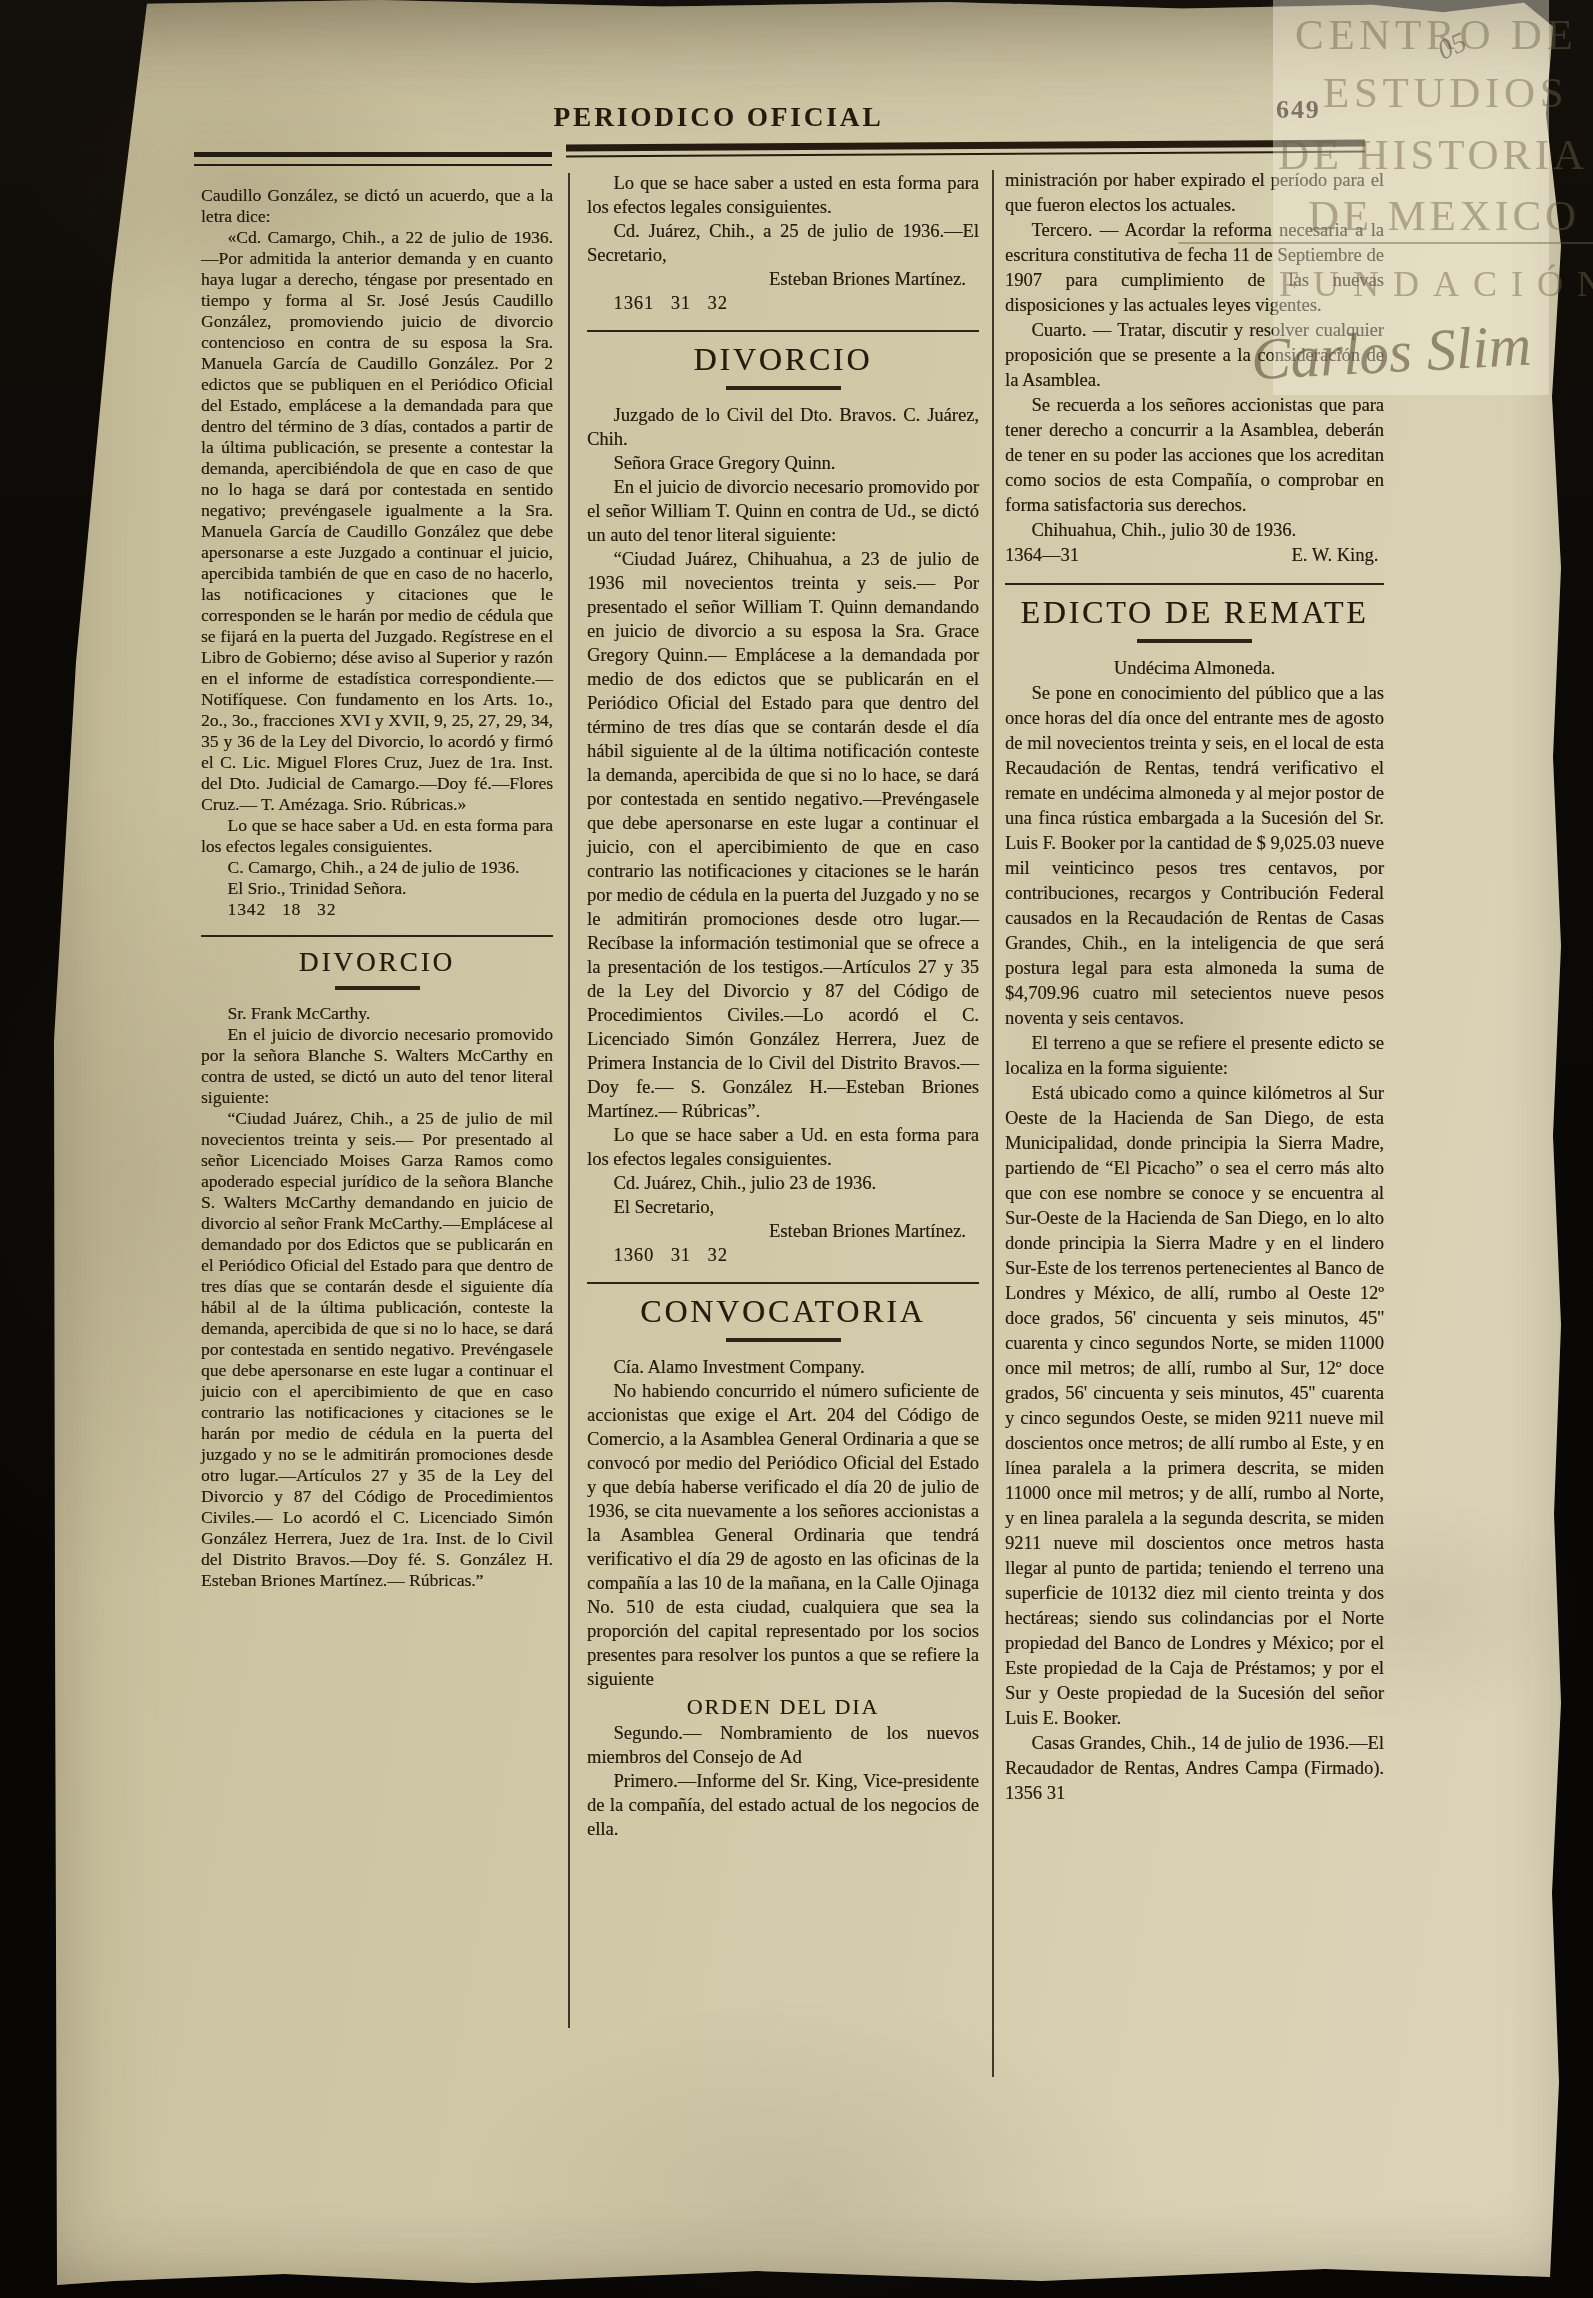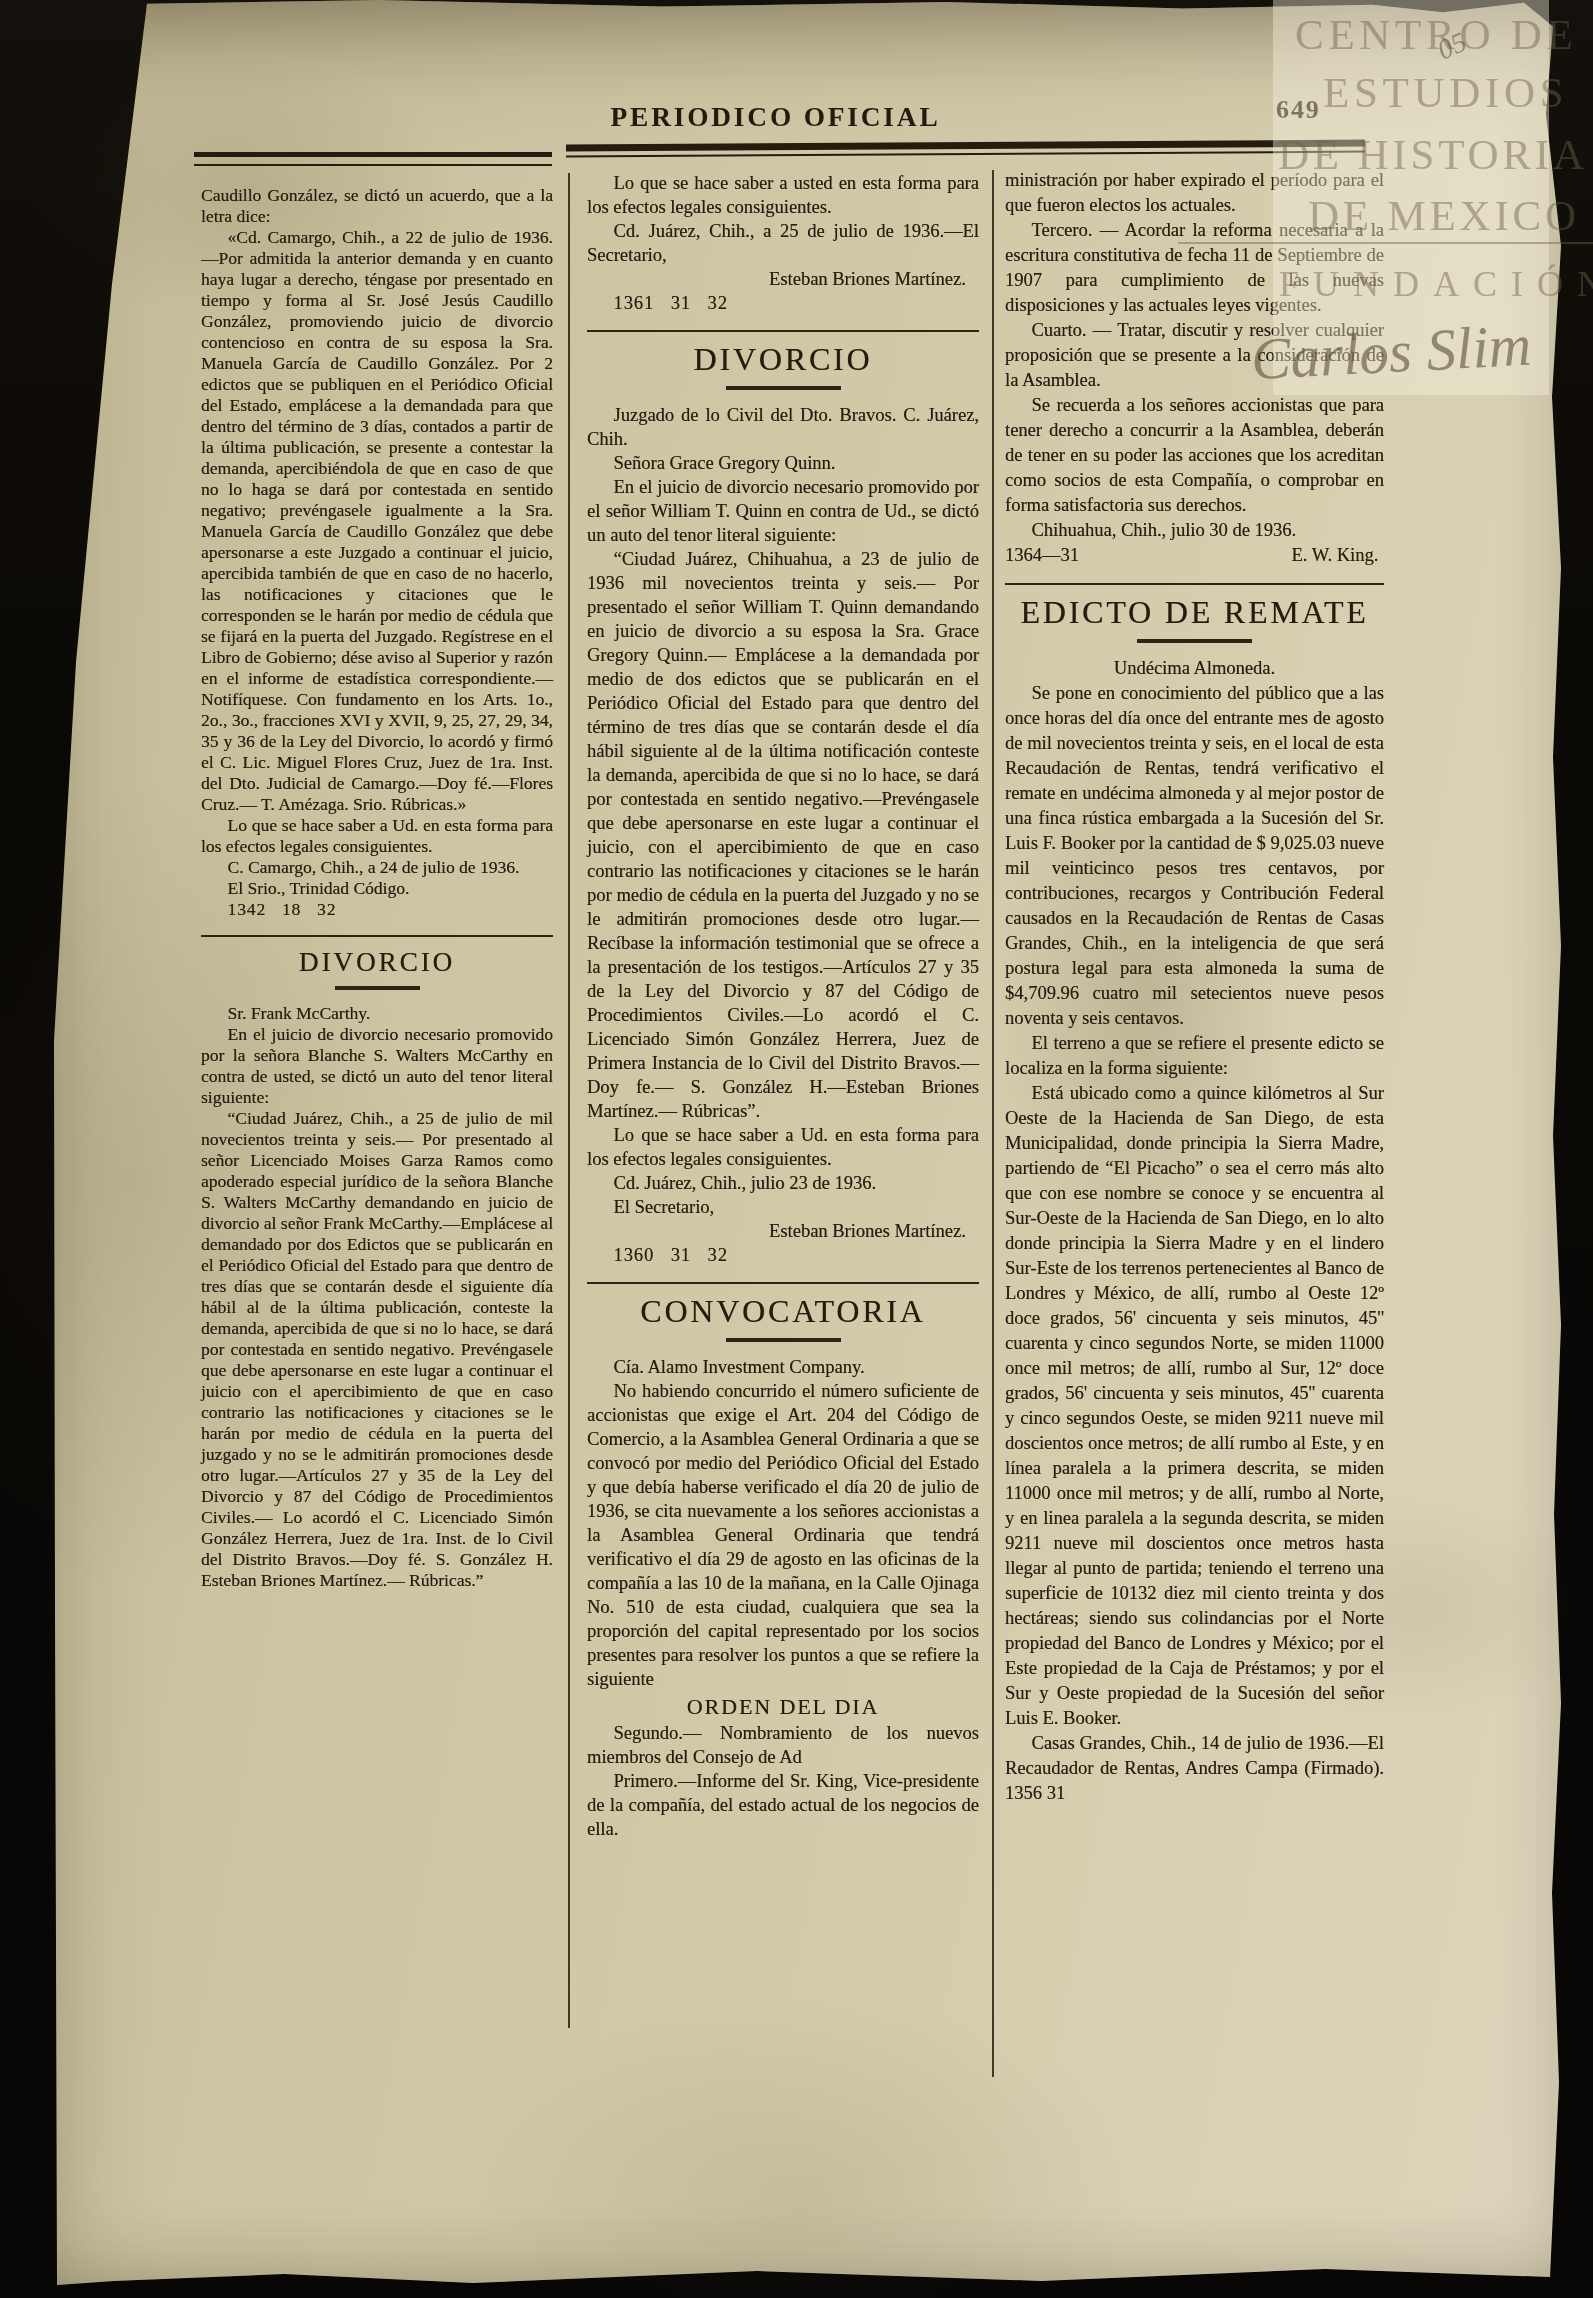--- a/index.html
+++ b/index.html
@@ -17,21 +17,21 @@
   #texture{
     position:absolute;left:0;top:0;width:1594px;height:2299px;pointer-events:none;
     background:
       radial-gradient(208px 416px at 1145px 1003px, rgba(70,55,30,.16), transparent 70%),
       radial-gradient(303px 189px at 246px 189px, rgba(70,55,30,.12), transparent 70%),
       radial-gradient(492px 284px at 804px 2196px, rgba(70,55,30,.10), transparent 70%),
       radial-gradient(397px 587px at 142px 1183px, rgba(60,45,25,.10), transparent 70%),
       radial-gradient(246px 170px at 1420px 1609px, rgba(70,55,30,.08), transparent 70%);
   }
   .chrome{position:absolute;color:#241b0e;}
-  #masthead{left:558px;top:102px;width:435px;text-align:center;font-weight:bold;font-size:27.4px;letter-spacing:2.8px;}
+  #masthead{left:501px;top:102px;width:435px;text-align:center;font-weight:bold;font-size:27.4px;letter-spacing:2.8px;}
   #pagenum{left:1276px;top:95px;font-weight:bold;font-size:26px;letter-spacing:1.9px;}
   .toprule{position:absolute;background:#241c10;}
   .vdiv{position:absolute;width:2.4px;background:rgba(38,30,16,.85);}
   .col{position:absolute;color:#251c0e;text-shadow:0.3px 0 0 rgba(37,28,14,.55);}
   #col-0{left:201px;top:185px;width:352px;font-size:17.5px;line-height:21px;}
   #col-1{left:587px;top:171px;width:392px;font-size:18.5px;line-height:24px;}
   #col-2{left:1005px;top:168px;width:379px;font-size:18.5px;line-height:25px;}
   .pp{margin:0;text-align:justify;}
   .ind{text-indent:26.5px;}
   .sig{text-align:right;padding-right:13.2px;}
@@ -71,21 +71,21 @@
 <div class="toprule" style="left:566px;top:153px;width:799px;height:1.9px;transform:rotate(-0.35deg);"></div>
 
 <div class="vdiv" style="left:568px;top:173px;height:1855px;"></div>
 <div class="vdiv" style="left:992px;top:170px;height:1907px;"></div>
 
 <div class="col" id="col-0">
     <p class="pp">Caudillo González, se dictó un acuerdo, que a la letra dice:</p>
     <p class="pp ind">«Cd. Camargo, Chih., a 22 de julio de 1936.—Por admitida la anterior demanda y en cuanto haya lugar a derecho, téngase por presentado en tiempo y forma al Sr. José Jesús Caudillo González, promoviendo juicio de divorcio contencioso en contra de su esposa la Sra. Manuela García de Caudillo González. Por 2 edictos que se publiquen en el Periódico Oficial del Estado, emplácese a la demandada para que dentro del término de 3 días, contados a partir de la última publicación, se presente a contestar la demanda, apercibiéndola de que en caso de que no lo haga se dará por contestada en sentido negativo; prevéngasele igualmente a la Sra. Manuela García de Caudillo González que debe apersonarse a este Juzgado a continuar el juicio, apercibida también de que en caso de no hacerlo, las notificaciones y citaciones que le corresponden se le harán por medio de cédula que se fijará en la puerta del Juzgado. Regístrese en el Libro de Gobierno; dése aviso al Superior y razón en el informe de estadística correspondiente.— Notifíquese. Con fundamento en los Arts. 1o., 2o., 3o., fracciones XVI y XVII, 9, 25, 27, 29, 34, 35 y 36 de la Ley del Divorcio, lo acordó y firmó el C. Lic. Miguel Flores Cruz, Juez de 1ra. Inst. del Dto. Judicial de Camargo.—Doy fé.—Flores Cruz.— T. Amézaga. Srio. Rúbricas.»</p>
     <p class="pp ind">Lo que se hace saber a Ud. en esta forma para los efectos legales consiguientes.</p>
     <p class="pp ind">C. Camargo, Chih., a 24 de julio de 1936.</p>
-    <p class="pp ind">El Srio., Trinidad Código.</p>
+    <p class="pp ind">El Srio., Trinidad Señora.</p>
     <p class="pp ref ind">1342   18   32</p>
     <div class="rule-full"></div>
     <h2 class="sec-head">DIVORCIO</h2>
     <div class="head-rule"></div>
     <p class="pp ind">Sr. Frank McCarthy.</p>
     <p class="pp ind">En el juicio de divorcio necesario promovido por la señora Blanche S. Walters McCarthy en contra de usted, se dictó un auto del tenor literal siguiente:</p>
     <p class="pp ind">“Ciudad Juárez, Chih., a 25 de julio de mil novecientos treinta y seis.— Por presentado al señor Licenciado Moises Garza Ramos como apoderado especial jurídico de la señora Blanche S. Walters McCarthy demandando en juicio de divorcio al señor Frank McCarthy.—Emplácese al demandado por dos Edictos que se publicarán en el Periódico Oficial del Estado para que dentro de tres días que se contarán desde el siguiente día hábil al de la última publicación, conteste la demanda, apercibida de que si no lo hace, se dará por contestada en sentido negativo. Prevéngasele que debe apersonarse en este lugar a continuar el juicio con el apercibimiento de que en caso contrario las notificaciones y citaciones se le harán por medio de cédula en la puerta del juzgado y no se le admitirán promociones desde otro lugar.—Artículos 27 y 35 de la Ley del Divorcio y 87 del Código de Procedimientos Civiles.— Lo acordó el C. Licenciado Simón González Herrera, Juez de 1ra. Inst. de lo Civil del Distrito Bravos.—Doy fé. S. González H. Esteban Briones Martínez.— Rúbricas.”</p>
   </div>
 <div class="col" id="col-1">
     <p class="pp ind">Lo que se hace saber a usted en esta forma para los efectos legales consiguientes.</p>

